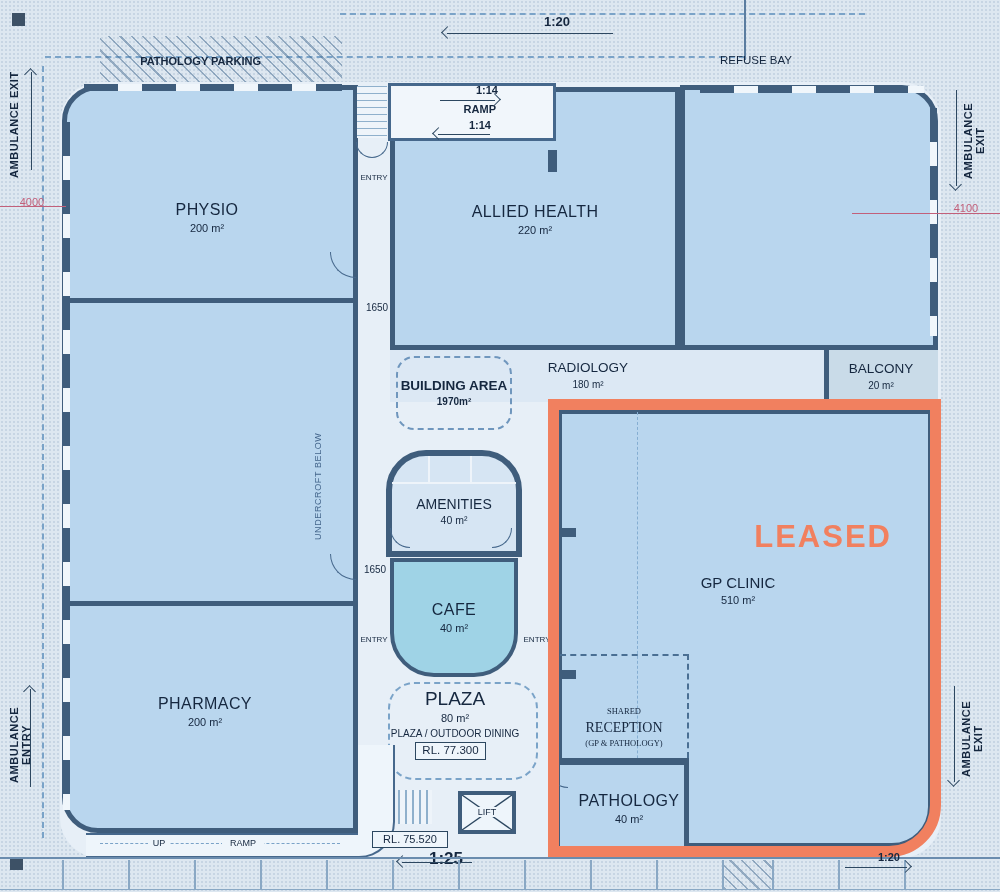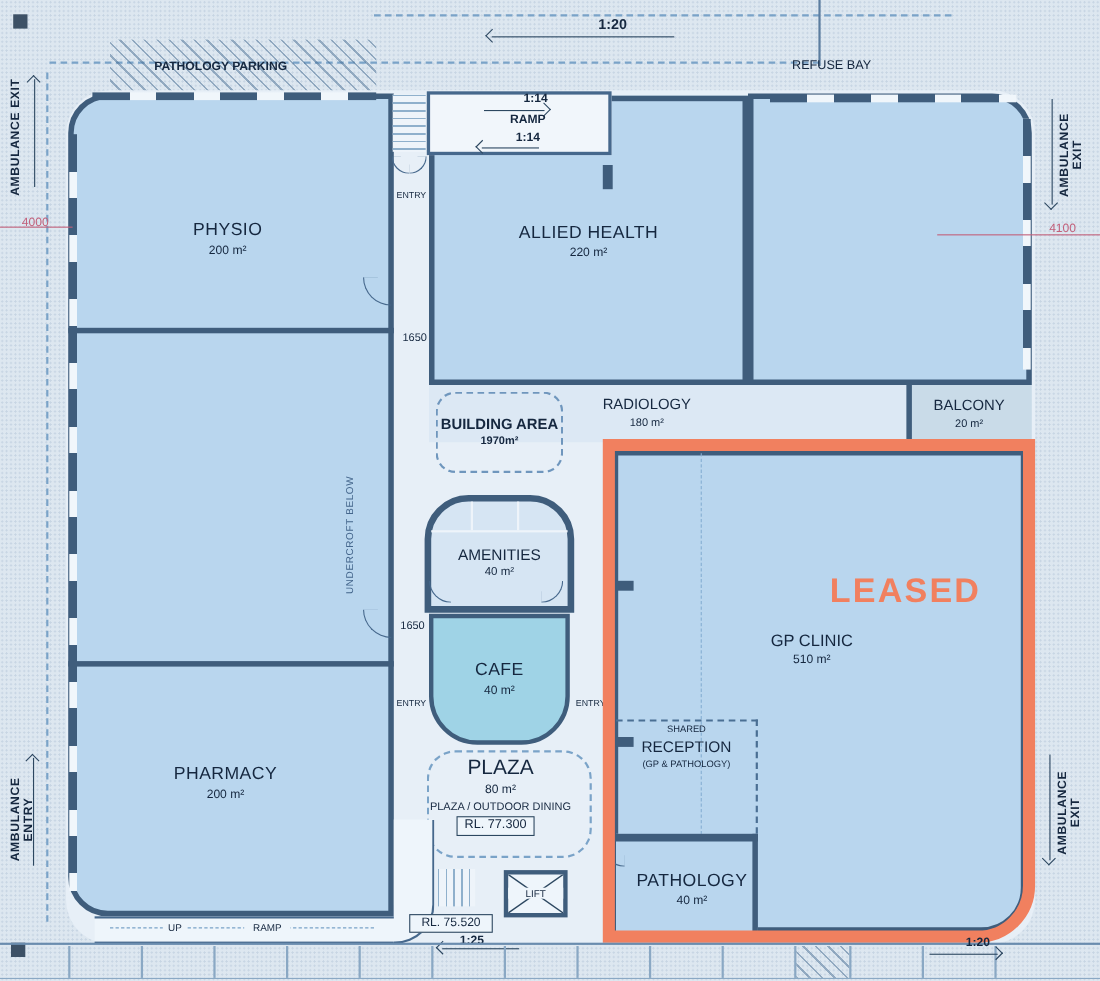--- a/index.html
+++ b/index.html
@@ -146,21 +146,21 @@
   <div class="abs" style="left:637px;top:412px;width:0;height:431px;border-left:1.5px dashed #85aed2;"></div>
   <div class="abs wallstub" style="left:558px;top:528px;width:18px;height:9px;"></div>
   <div class="abs wallstub" style="left:558px;top:670px;width:18px;height:9px;"></div>
   <div class="abs lbl bold" style="left:592px;top:519px;width:300px;font-size:31px;letter-spacing:2px;color:#f1805f;">LEASED</div>
   <div class="abs stack" style="left:588px;top:568px;width:300px;height:44px;">
     <div class="lbl" style="font-size:15px;">GP CLINIC</div>
     <div class="lbl ra">510 m²</div>
   </div>
 
   <div class="abs" style="left:560px;top:654px;width:129px;height:104px;border-top:2px dashed #4a6f93;border-right:2px dashed #4a6f93;"></div>
-  <div class="abs stack" style="left:560px;top:655px;width:128px;height:48px;">
+  <div class="abs stack" style="left:560px;top:704px;width:128px;height:48px;font-family:Liberation Serif, serif;">
     <div class="lbl" style="font-size:8.5px;">SHARED</div>
     <div class="lbl" style="font-size:14px;margin-top:3px;">RECEPTION</div>
     <div class="lbl" style="font-size:8.5px;margin-top:3px;">(GP &amp; PATHOLOGY)</div>
   </div>
 
   <div class="abs" style="left:560px;top:758px;width:129px;height:89px;background:#b9d6ee;border-top:7px solid #3f5d7c;border-right:5px solid #3f5d7c;"></div>
   <div class="abs arc" style="left:548px;top:768px;width:20px;height:20px;"></div>
   <div class="abs stack" style="left:548px;top:786px;width:150px;height:46px;padding-left:12px;">
     <div class="lbl rn">PATHOLOGY</div>
     <div class="lbl ra">40 m²</div>
@@ -177,21 +177,21 @@
   <div class="abs" style="left:86px;top:833px;width:280px;height:25px;background:#eef5fb;border-top:2.5px solid #46688c;border-bottom:2.5px solid #46688c;"></div>
   <div class="abs" style="left:358px;top:745px;width:37px;height:113px;background:#eef5fb;border-right:2.5px solid #46688c;border-bottom:2.5px solid #46688c;border-bottom-right-radius:36px;"></div>
   <div class="abs dashH" style="left:100px;top:843px;width:240px;border-top-width:1.5px;"></div>
   <div class="abs lbl" style="left:148px;top:838px;width:22px;font-size:9px;background:#eef5fb;">UP</div>
   <div class="abs lbl" style="left:222px;top:838px;width:42px;font-size:9px;background:#eef5fb;">RAMP</div>
 
   <div class="abs stairsV" style="left:398px;top:790px;width:34px;height:34px;"></div>
   <div class="abs box" style="left:372px;top:831px;width:76px;height:17px;">
     <span class="lbl" style="font-size:11px;">RL. 75.520</span>
   </div>
-  <div class="abs lbl bold" style="left:396px;top:849px;width:44px;font-size:11px;">1:25</div>
+  <div class="abs lbl bold" style="left:419px;top:849px;width:44px;font-size:17px;">1:25</div>
   <div class="abs shaftH" style="left:402px;top:862px;width:70px;"></div>
   <div class="abs head" style="left:398px;top:857px;transform:rotate(45deg);"></div>
 
   <div class="abs" style="left:458px;top:791px;width:58px;height:43px;background:#eef5fb;border:4px solid #3f5d7c;">
     <svg width="50" height="35" style="position:absolute;left:0;top:0;">
       <line x1="0" y1="0" x2="50" y2="35" stroke="#2c4760" stroke-width="1.3"></line>
       <line x1="50" y1="0" x2="0" y2="35" stroke="#2c4760" stroke-width="1.3"></line>
     </svg>
     <div class="lbl" style="position:absolute;left:0;top:12px;width:50px;font-size:9px;background:#eef5fb;">LIFT</div>
   </div>

